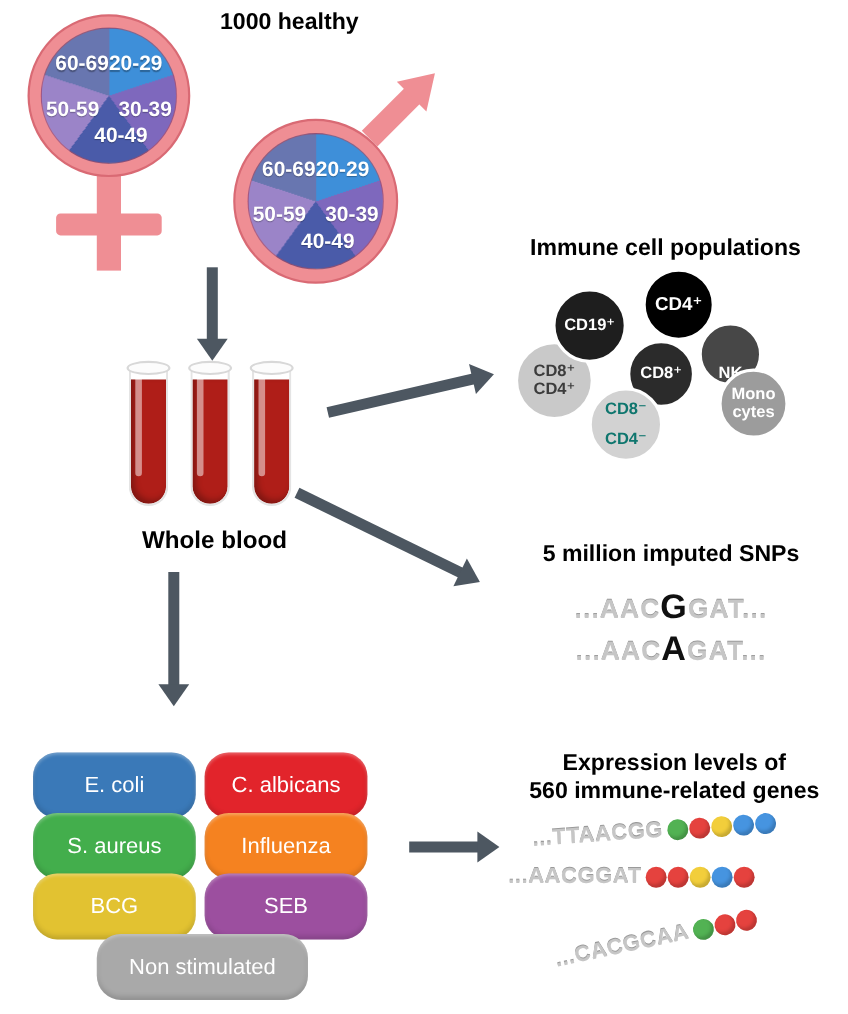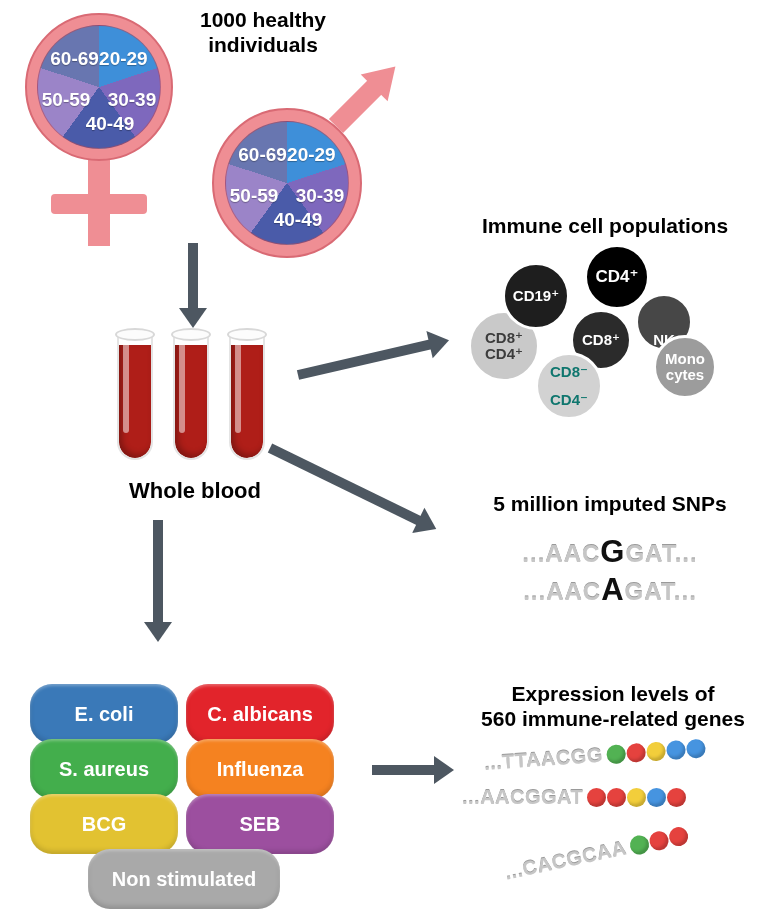--- a/index.html
+++ b/index.html
@@ -45,38 +45,37 @@
       font-weight:bold;font-size:15px;line-height:1.05;text-align:center;}
 
   
   .ghost{font-weight:bold;letter-spacing:1px;text-shadow:0 1px 0 #ffffff,0 -1px 0 #9a9a9a;}
   .snp-row{position:absolute;left:452px;width:316px;display:flex;justify-content:center;align-items:baseline;}
   .snp-row .ghost{font-size:24px;}
   .snp-row .hl{font-size:31px;font-weight:bold;color:#101010;letter-spacing:1px;}
 
   
   .pill{position:absolute;height:60px;border-radius:22px;display:flex;align-items:center;justify-content:center;
-      color:#fff;font-weight:bold;font-size:20px;
+      color:#fff;font-weight:normal;font-size:20px;
       box-shadow:inset 0 2px 3px rgba(255,255,255,.3), inset 0 -3px 5px rgba(0,0,0,.15);}
 
   
   .expr-row{position:absolute;display:flex;align-items:center;transform-origin:0 50%;}
   .expr-row .ghost{font-size:20px;letter-spacing:0.5px;}
   .beads{display:flex;align-items:center;margin-left:3px;}
   .bead{display:inline-block;width:19px;height:19px;border-radius:50%;margin-left:1px;
       box-shadow:inset -2px -3px 3px rgba(0,0,0,.18);}
 </style>
 </head>
 <body>
 
 <div class="stage">
 
   <div class="heading" style="left:168px;top:8px;width:190px;">
     <div>1000 healthy</div>
-    <div>individuals</div>
   </div>
 
   <div class="gsym" style="left:20px;top:10px;width:170px;height:240px;">
     <div class="gshape" style="left: 68px; top: 148px; width: 22px; height: 88px; border-radius: 0px; background: rgb(239, 142, 148);"></div>
     <div class="gshape" style="left: 31px; top: 184px; width: 96px; height: 20px; background: rgb(239, 142, 148);"></div>
     <div class="gring" style="left: 5px; top: 3px; width: 148px; height: 148px; background: rgb(239, 142, 148); border-color: rgb(217, 106, 116);"></div>
     <div class="pie" style="left: 17px; top: 15px; background: conic-gradient(rgb(62, 143, 217) 0deg, rgb(62, 143, 217) 72deg, rgb(126, 104, 189) 72deg, rgb(126, 104, 189) 144deg, rgb(74, 91, 169) 144deg, rgb(74, 91, 169) 216deg, rgb(155, 132, 200) 216deg, rgb(155, 132, 200) 288deg, rgb(104, 118, 176) 288deg, rgb(104, 118, 176) 360deg);">
       <span class="pl pl-0">20-29</span>
       <span class="pl pl-1">30-39</span>
       <span class="pl pl-2">40-49</span>

